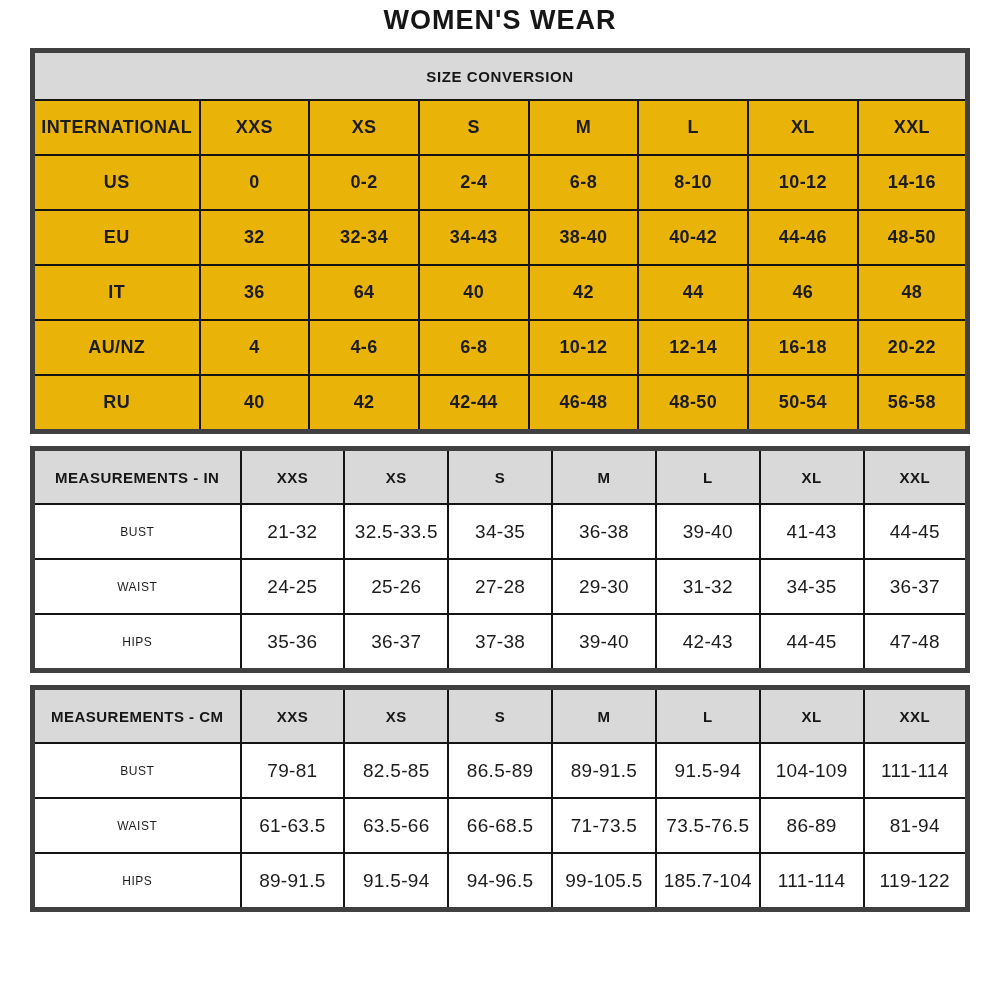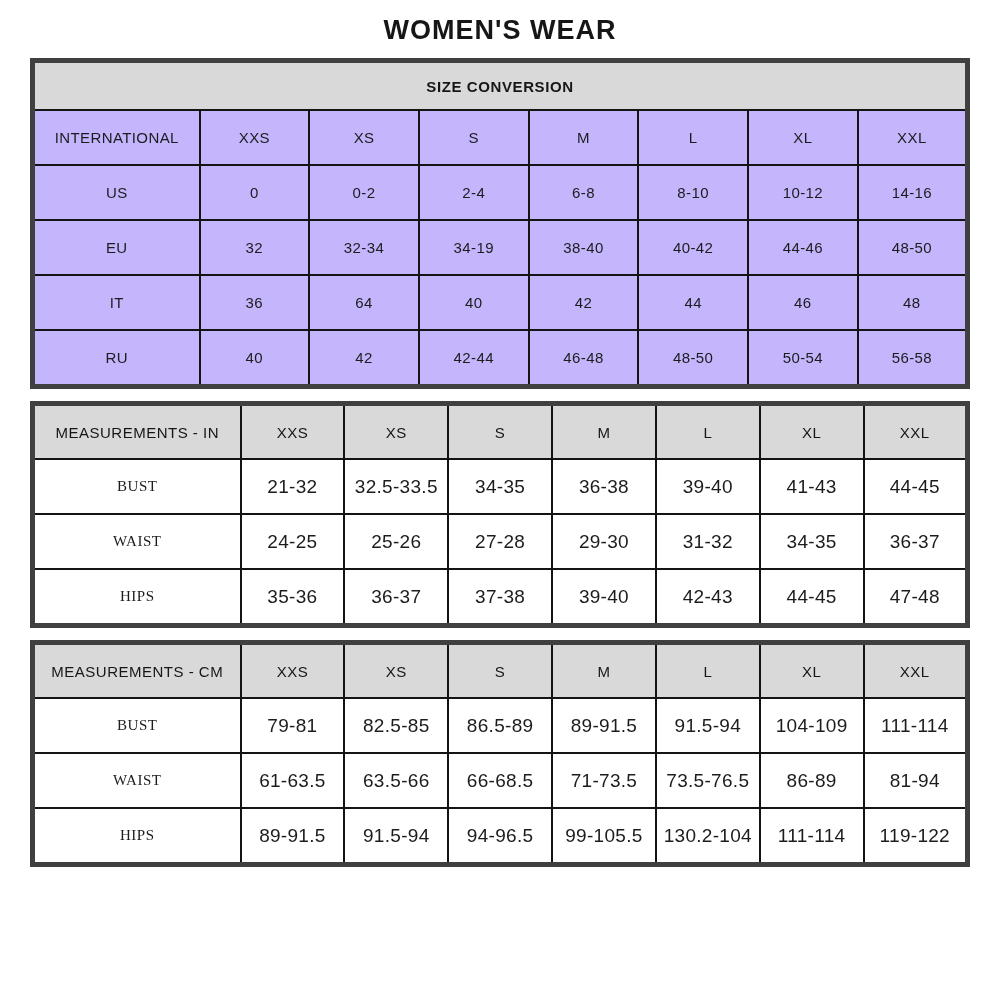--- a/index.html
+++ b/index.html
@@ -16,21 +16,21 @@
     width: 1000px;
     height: 1000px;
     box-sizing: border-box;
     overflow: hidden;
   }
   .page-title {
     text-align: center;
     font-size: 27px;
     font-weight: 700;
     letter-spacing: 1px;
-    padding-top: 15px;
+    padding-top: 5px;
     margin: 0 0 12px 0;
     color: #161616;
   }
   table {
     border-collapse: collapse;
     table-layout: fixed;
     width: 940px;
     margin: 0 auto 12px auto;
     border: 5px solid #404040;
   }
@@ -47,42 +47,41 @@
     background: #d9d9d9;
     height: 46px;
     font-size: 15px;
     font-weight: 700;
     letter-spacing: 0.6px;
     color: #161616;
   }
   .conv-table th.conv-col,
   .conv-table td {
     height: 53px;
-    font-size: 15px;
-    font-weight: 400;
-    background: #c4b5fd;
+    font-size: 18px;
+    font-weight: 700;
+    background: #eab308;
     letter-spacing: 0.4px;
   }
   
   .meas-table th {
     background: #d9d9d9;
     height: 52px;
     font-size: 15px;
-    font-weight: 400;
+    font-weight: 700;
     letter-spacing: 0.5px;
     color: #161616;
   }
   .meas-table td {
     height: 53px;
     background: #ffffff;
   }
   .meas-table td.row-label {
-    font-size: 15px;
+    font-size: 12px;
     letter-spacing: 0.5px;
-    font-family: Liberation Serif, serif;
   }
   .meas-table td.val {
     font-size: 19px;
     letter-spacing: 0.3px;
   }
 </style>
 </head>
 <body>
 
 <div class="page">
@@ -123,35 +122,45 @@
           <td>2-4</td>
           <td>6-8</td>
           <td>8-10</td>
           <td>10-12</td>
           <td>14-16</td>
         </tr>
         <tr>
           <td>EU</td>
           <td>32</td>
           <td>32-34</td>
-          <td>34-19</td>
+          <td>34-43</td>
           <td>38-40</td>
           <td>40-42</td>
           <td>44-46</td>
           <td>48-50</td>
         </tr>
         <tr>
           <td>IT</td>
           <td>36</td>
           <td>64</td>
           <td>40</td>
           <td>42</td>
           <td>44</td>
           <td>46</td>
           <td>48</td>
+        </tr>
+        <tr>
+          <td>AU/NZ</td>
+          <td>4</td>
+          <td>4-6</td>
+          <td>6-8</td>
+          <td>10-12</td>
+          <td>12-14</td>
+          <td>16-18</td>
+          <td>20-22</td>
         </tr>
         <tr>
           <td>RU</td>
           <td>40</td>
           <td>42</td>
           <td>42-44</td>
           <td>46-48</td>
           <td>48-50</td>
           <td>50-54</td>
           <td>56-58</td>
@@ -259,20 +268,20 @@
           <td class="val">73.5-76.5</td>
           <td class="val">86-89</td>
           <td class="val">81-94</td>
         </tr>
         <tr>
           <td class="row-label">HIPS</td>
           <td class="val">89-91.5</td>
           <td class="val">91.5-94</td>
           <td class="val">94-96.5</td>
           <td class="val">99-105.5</td>
-          <td class="val">130.2-104</td>
+          <td class="val">185.7-104</td>
           <td class="val">111-114</td>
           <td class="val">119-122</td>
         </tr>
       </tbody>
   </table>
 
 </div>
 
 </body></html>

